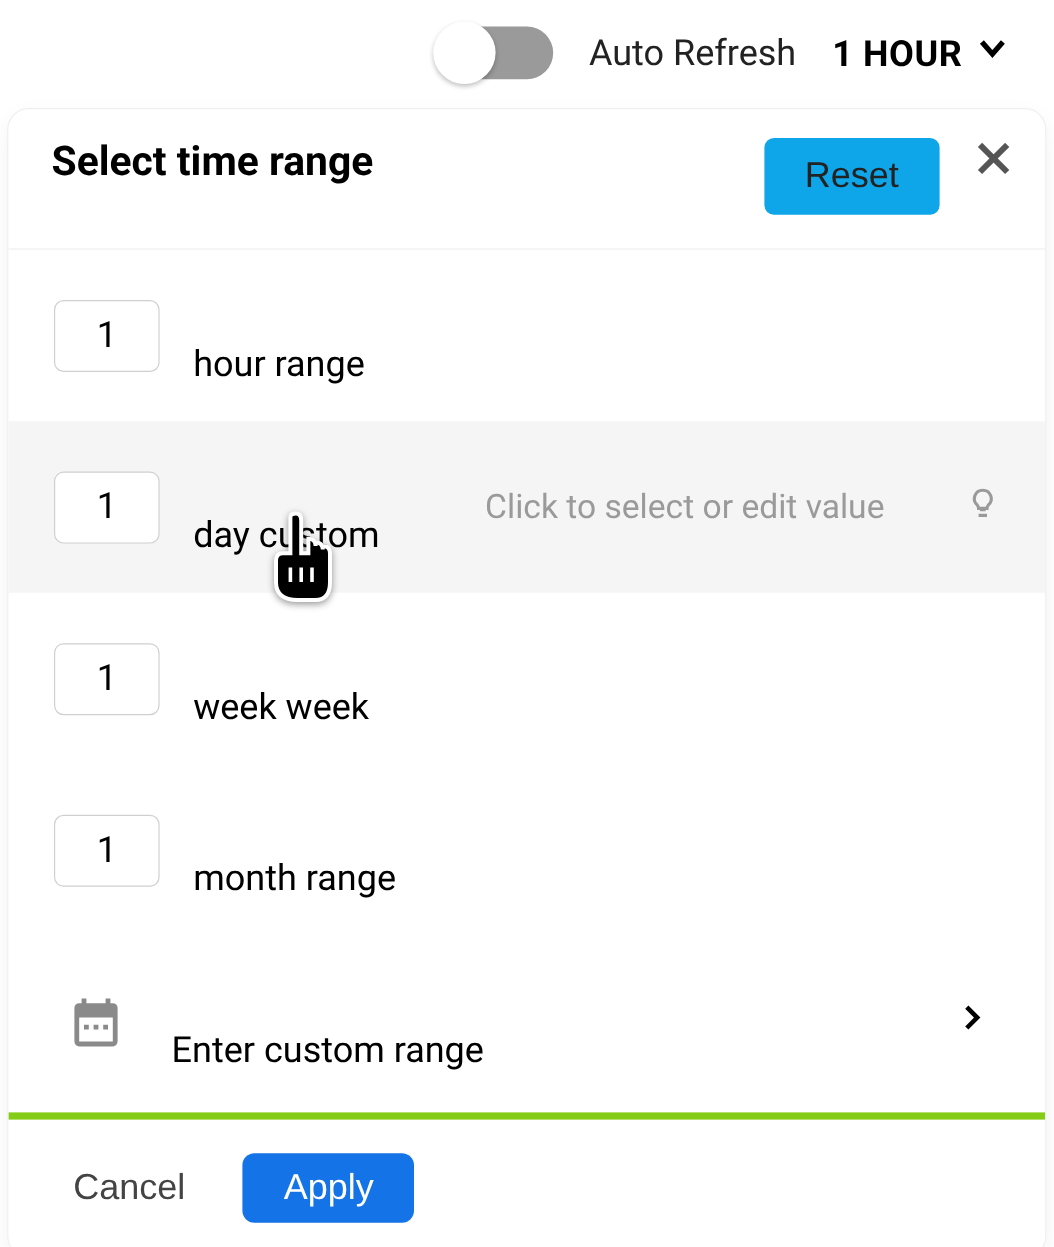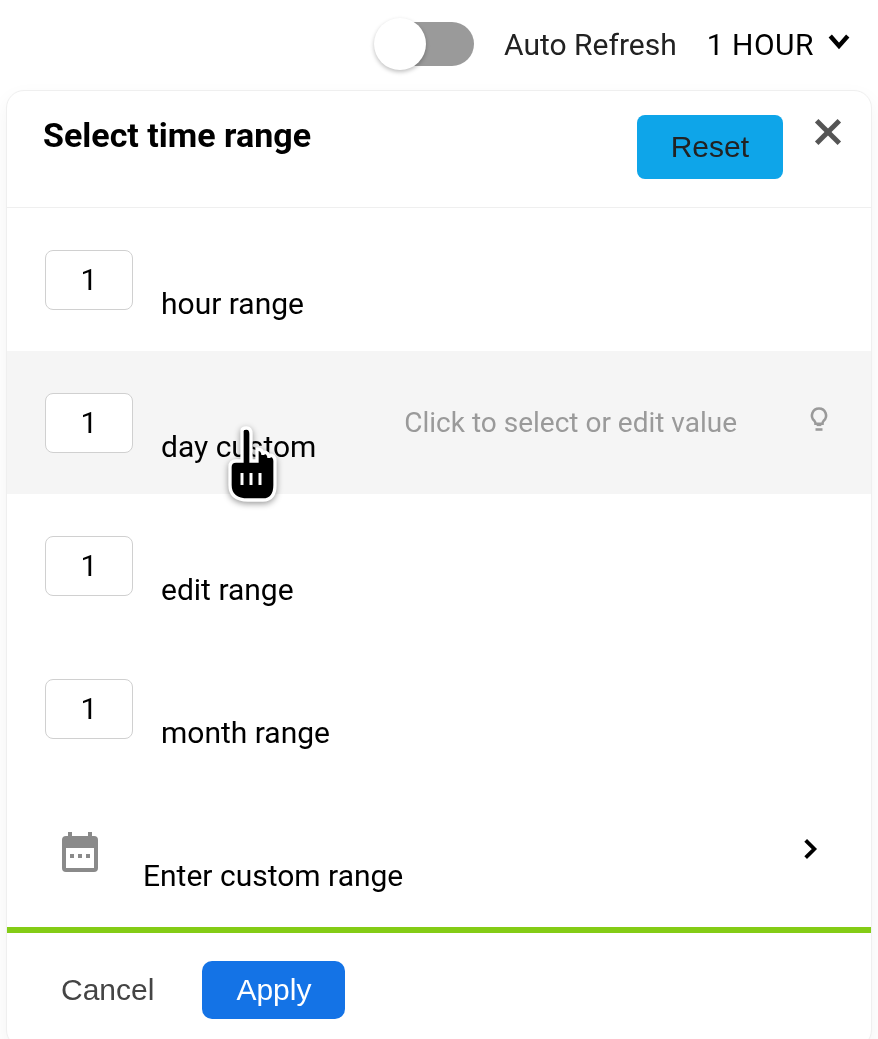--- a/index.html
+++ b/index.html
@@ -1,29 +1,29 @@
 <!DOCTYPE html>
 <html><head>
 <meta charset="utf-8">
 <style>
   * { box-sizing: border-box; margin: 0; padding: 0; }
   html, body { width: 878px; height: 1039px; font-family: -apple-system, BlinkMacSystemFont, "Segoe UI", Roboto, Arial, sans-serif; background: #fff; }
   body { position: relative; }
 
   
-  .topbar { display: flex; align-items: center; gap: 30px; padding: 22px 24px 10px; justify-content: flex-end; font-size: 30px;}
+  .topbar { display: flex; align-items: center; gap: 30px; padding: 22px 36px 10px; justify-content: flex-end; font-size: 30px;}
   .toggle {
     width: 96px; height: 44px; background: #9a9a9a; border-radius: 22px; position: relative; cursor: pointer;
   }
   .toggle-knob {
     width: 52px; height: 52px; border-radius: 50%; background: #fff; position: absolute; left: -4px; top: -4px;
     box-shadow: 0 2px 4px rgba(0,0,0,.25);
   }
   .toggle-label { color: #222; }
-  .range-label { font-weight: 400; color: #000; letter-spacing: .5px; display: flex; align-items: center; gap: 10px;}
+  .range-label { font-weight: 700; color: #000; letter-spacing: .5px; display: flex; align-items: flex-end; gap: 10px;}
   .chevron-down svg { width: 30px; height: 30px; stroke: #000; stroke-width: 3.5; fill: none; }
 
   
   .popover {
     position: absolute; top: 90px; left: 6px; right: 6px;
     border: 1px solid #efefef; border-radius: 18px; background: #fff;
     box-shadow: 0 8px 20px rgba(0,0,0,.05);
     overflow: hidden;
   }
   .popover-header {
@@ -110,21 +110,21 @@
       <svg viewBox="0 0 24 24">
         <path d="M9 21h6"></path>
         <path d="M10 17h4"></path>
         <path d="M12 3a6 6 0 0 0-4 10.5c.7.8 1 1.5 1 2.5h6c0-1 .3-1.7 1-2.5A6 6 0 0 0 12 3z"></path>
       </svg>
     </div>
   </div>
 
   <div class="row">
     <div class="row-input">1</div>
-    <div class="row-label">edit range</div>
+    <div class="row-label">week week</div>
   </div>
 
   <div class="row">
     <div class="row-input">1</div>
     <div class="row-label">month range</div>
   </div>
 
   <div class="row custom">
     <div class="cal-icon">
       <svg viewBox="0 0 24 24">

